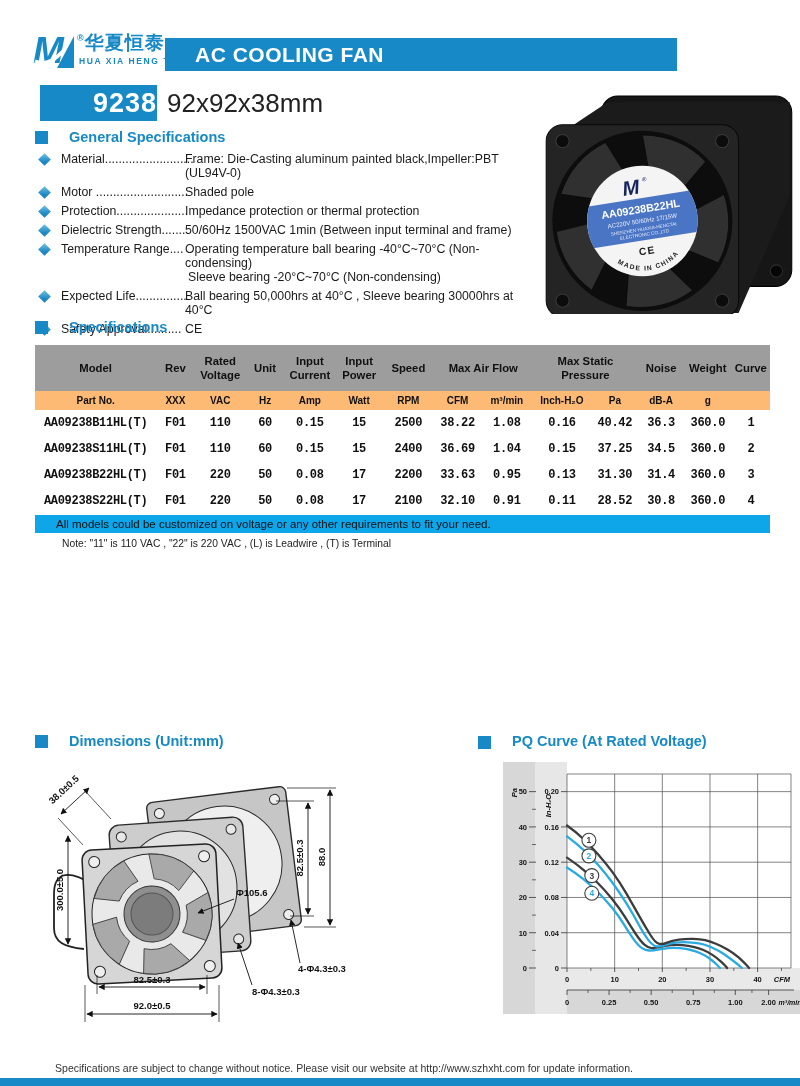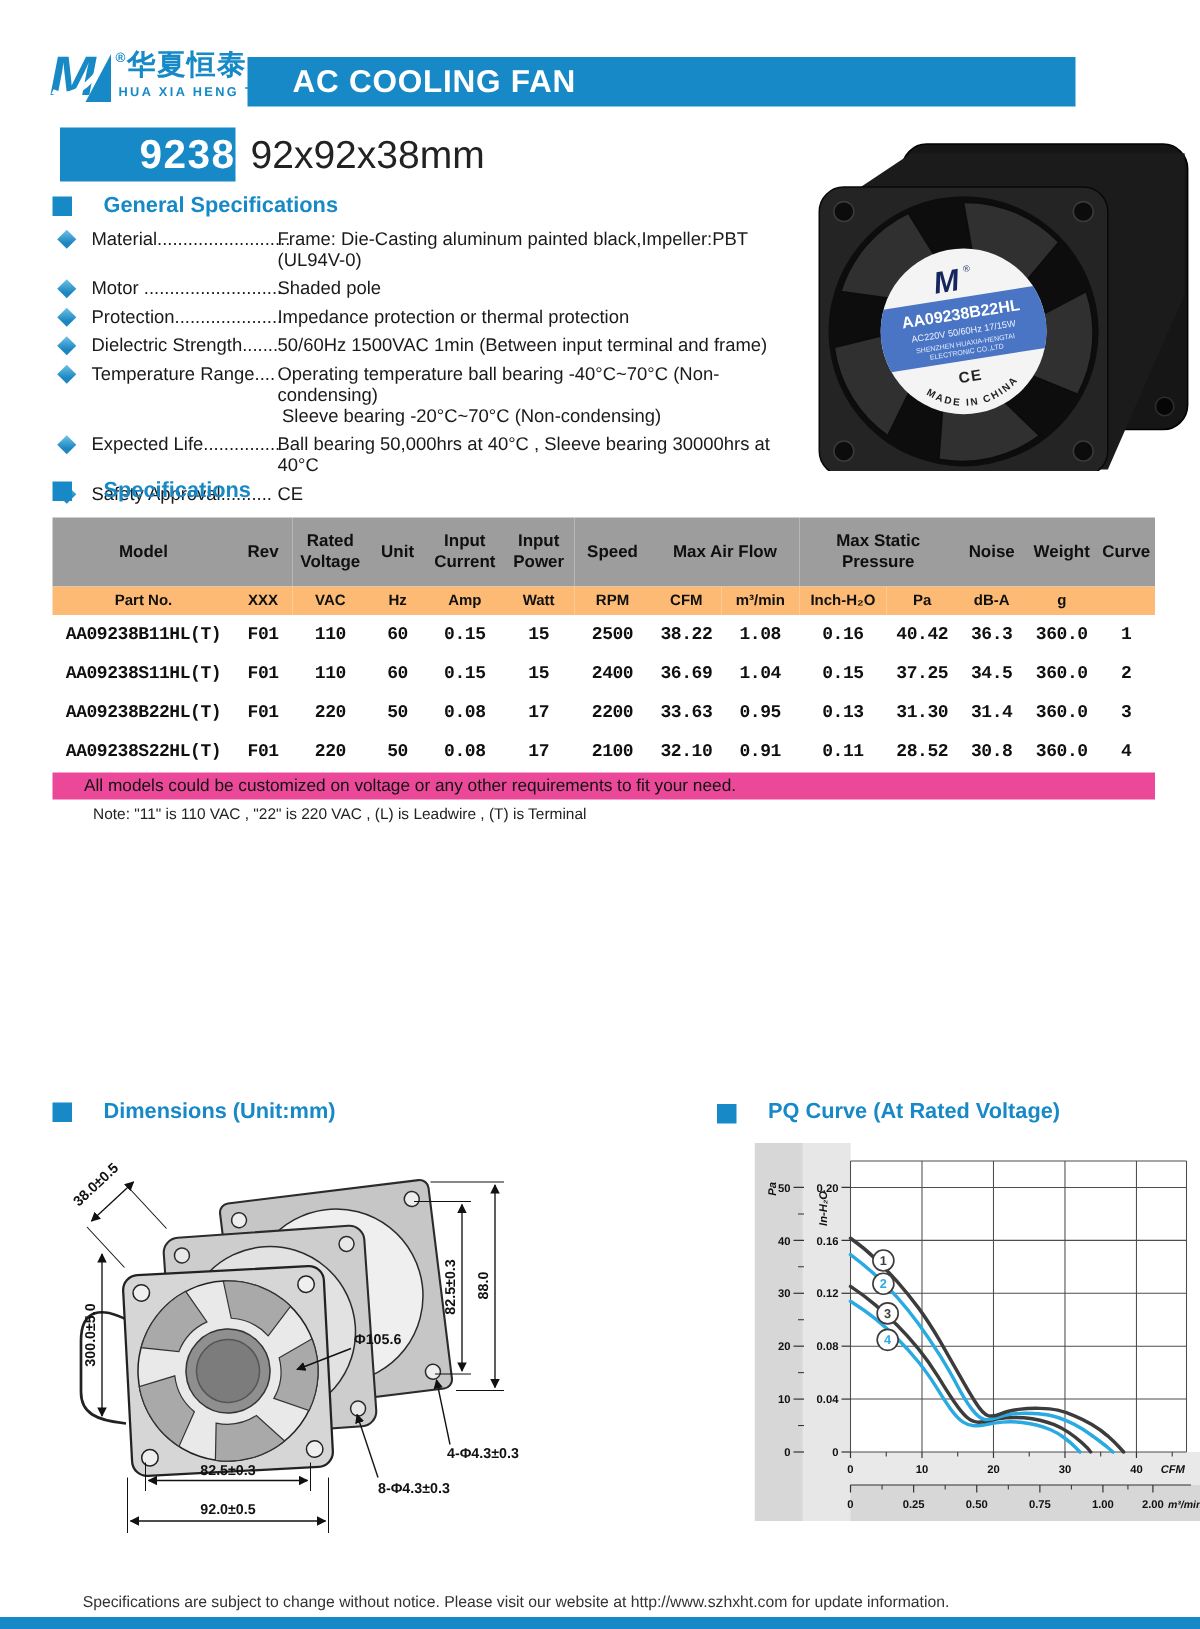--- a/index.html
+++ b/index.html
@@ -5,21 +5,21 @@
   html,body{margin:0;padding:0;background:#fff;}
   body{width:800px;height:1086px;position:relative;font-family:"Liberation Sans",sans-serif;color:#1a1a1a;overflow:hidden;}
   .abs{position:absolute;}
 
   
   .logo-wrap{left:33px;top:28px;width:130px;height:48px;}
   .logo-mark{position:absolute;left:0;top:2px;}
   .logo-cn{position:absolute;left:44px;top:2px;font-size:19px;font-weight:bold;color:#1689c6;letter-spacing:1px;white-space:nowrap;}
   .logo-reg{font-size:9px;vertical-align:8px;}
   .logo-en{position:absolute;left:46px;top:28px;font-size:8.5px;font-weight:bold;color:#1689c6;letter-spacing:1.6px;white-space:nowrap;}
-  .title-bar{left:165px;top:38px;width:552px;height:33px;background:#1689c6;}
+  .title-bar{left:165px;top:38px;width:512px;height:33px;background:#1689c6;}
   .title-bar span{display:block;padding-left:30px;line-height:33px;color:#fff;font-size:21px;font-weight:bold;letter-spacing:.5px;}
   .model-badge{left:40px;top:85px;width:117px;height:36px;background:#1689c6;color:#fff;
     font-size:27px;font-weight:bold;text-align:right;line-height:36px;letter-spacing:1px;}
   .model-size{left:167px;top:85px;height:36px;line-height:36px;font-size:26px;font-weight:400;color:#222;}
 
   
   .sec-head{display:flex;align-items:center;gap:9px;}
   .sec-sq{width:13px;height:13px;background:#1689c6;flex:none;}
   .sec-title{font-size:14.5px;font-weight:bold;color:#1689c6;margin-left:12px;}
 
@@ -33,21 +33,21 @@
   .gs-value2{font-size:12.3px;padding-left:3px;}
 
   
   .spec-table-wrap{left:35px;top:345px;width:735px;}
   table.spec{width:100%;border-collapse:collapse;table-layout:fixed;}
   table.spec th,table.spec td{padding:0 1px;text-align:center;vertical-align:middle;}
   tr.h1 th{background:#9d9d9d;height:46px;font-size:11.3px;font-weight:bold;color:#101010;line-height:1.25;}
   tr.h2 th{background:#fdba74;height:19px;font-size:10px;font-weight:bold;color:#101010;}
   tbody.spec-body td{height:26px;background:#fff;font-family:"Liberation Mono","DejaVu Sans Mono",monospace;
      font-size:12px;font-weight:bold;color:#101010;letter-spacing:-0.3px;margin-top:16px;}
-  .customize-bar{margin-top:1px;background:#ec4899;font-size:11.5px;padding:3px 0 3px 21px;color:#111;}
+  .customize-bar{margin-top:1px;background:#0ea5e9;font-size:11.5px;padding:3px 0 3px 21px;color:#111;}
   .note-line{font-size:10.3px;padding:5px 0 0 27px;color:#222;}
 
   .dim-head{left:35px;top:733px;}
   .pq-head{left:478px;top:733px;align-items:flex-end;}
   .footer-text{left:0;top:1062px;width:688px;text-align:center;font-size:10.5px;color:#333;}
   .footer-bar{left:0;top:1078px;width:800px;height:8px;background:#1689c6;}
   svg text{font-family:"Liberation Sans",sans-serif;}
 </style>
 </head>
 <body>

